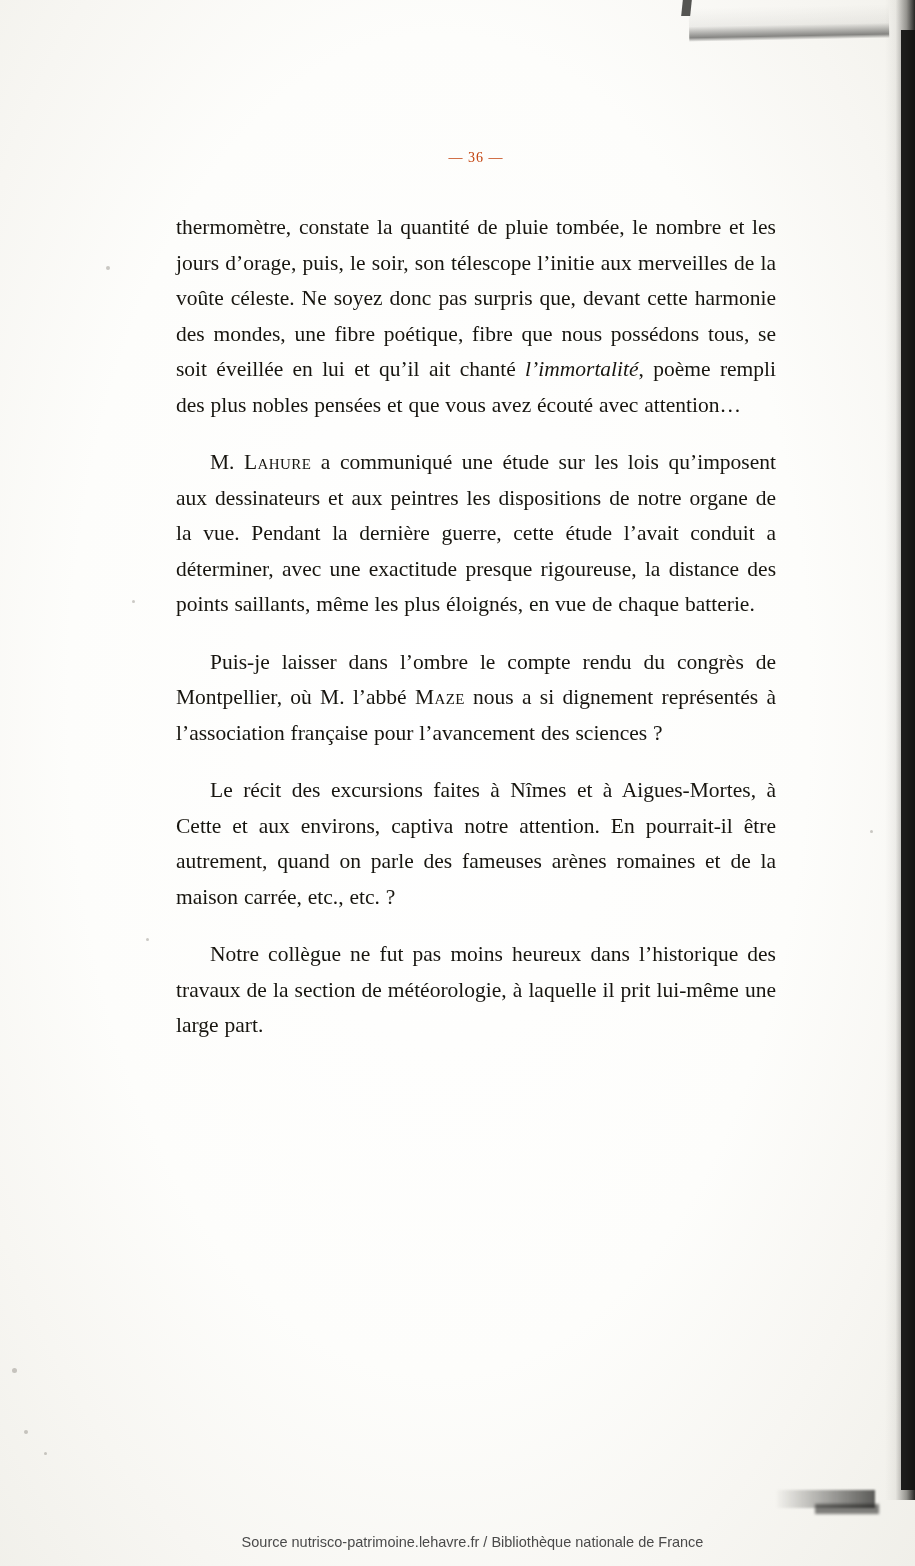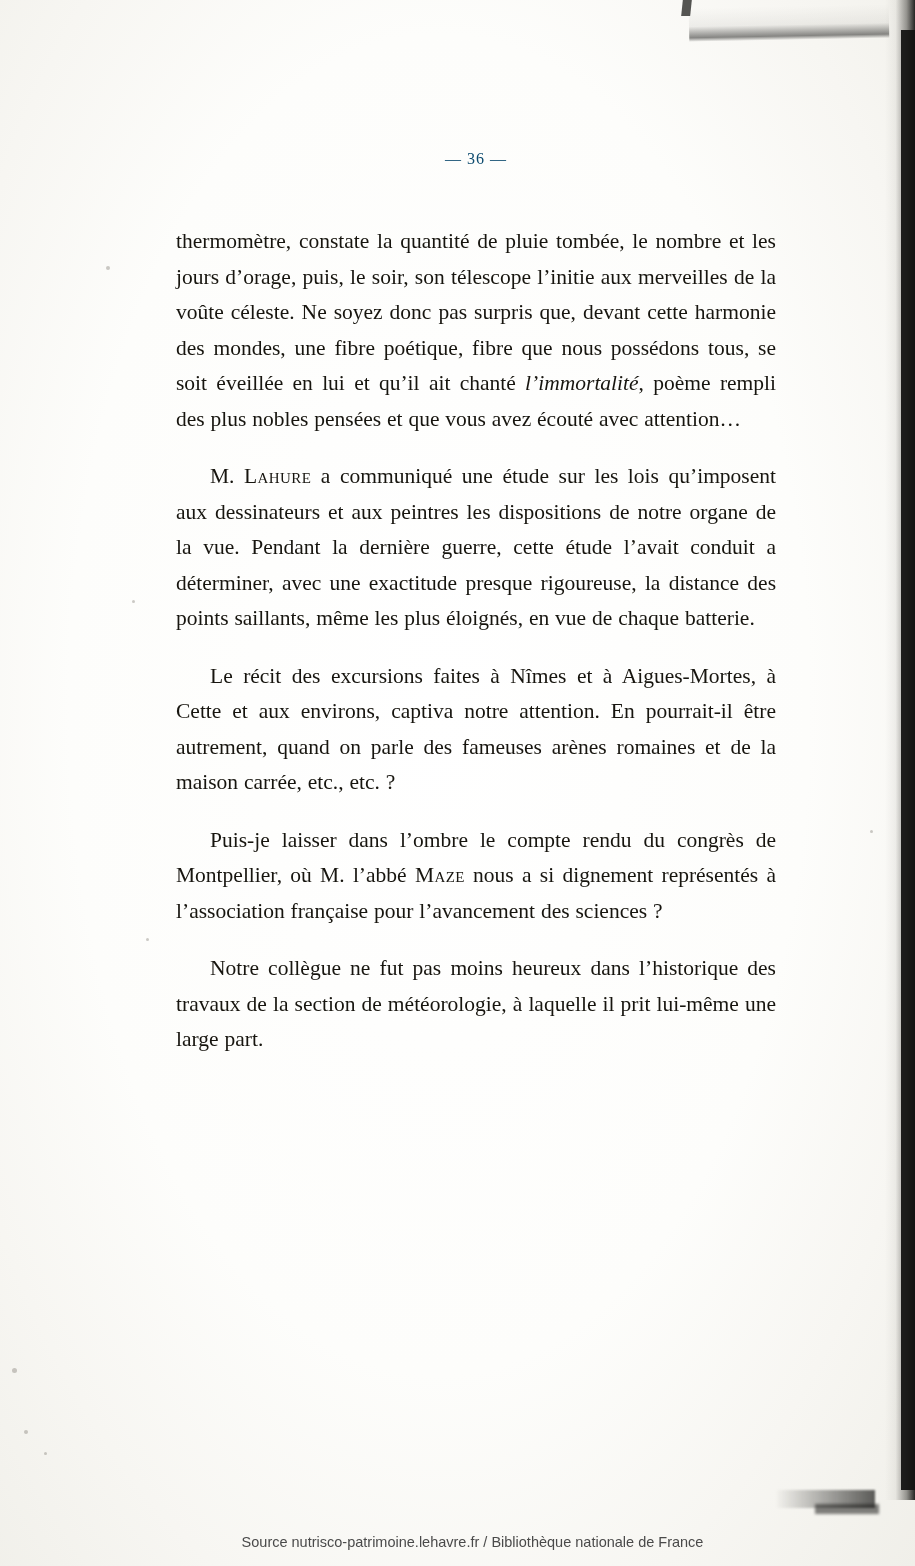--- a/index.html
+++ b/index.html
@@ -87,24 +87,24 @@
   
   .page-col {
     position: absolute;
     left: 176px;
     top: 150px;
     width: 600px;
   }
 
   .folio {
     text-align: center;
-    font-size: 16px;
+    font-size: 14px;
     letter-spacing: 1px;
-    color: #0c4a6e;
-    margin-bottom: 56px;
+    color: #c2410c;
+    margin-bottom: 44px;
     font-family: "Liberation Serif", serif;
   }
 
   .para {
     font-size: 21.5px;
     line-height: 35.5px;
     color: #17150f;
     text-align: justify;
     margin: 0 0 22px 0;
     text-indent: 34px;
@@ -156,19 +156,19 @@
 <div class="left-fleck" style="left:12px; top:1368px; width:5px; height:5px;"></div>
 <div class="left-fleck" style="left:24px; top:1430px; width:4px; height:4px;"></div>
 <div class="left-fleck" style="left:44px; top:1452px; width:3px; height:3px;"></div>
 <div class="left-fleck" style="left:870px; top:830px; width:3px; height:3px;"></div>
 
 <div class="page-col">
   <div class="folio">— 36 —</div>
   <div id="body-text">
       <div class="para no-indent"><span>thermomètre, constate la quantité de pluie tombée, le nombre et les jours d’orage, puis, le soir, son télescope l’initie aux merveilles de la voûte céleste. Ne soyez donc pas surpris que, devant cette harmonie des mondes, une fibre poétique, fibre que nous possédons tous, se soit éveillée en lui et qu’il ait chanté </span><span class="it">l’immortalité</span><span>, poème rempli des plus nobles pensées et que vous avez écouté avec attention…</span></div>
       <div class="para"><span>M. </span><span class="sc">Lahure</span><span> a communiqué une étude sur les lois qu’imposent aux dessinateurs et aux peintres les dispositions de notre organe de la vue. Pendant la dernière guerre, cette étude l’avait conduit a déterminer, avec une exactitude presque rigoureuse, la distance des points saillants, même les plus éloignés, en vue de chaque batterie.</span></div>
+      <div class="para"><span>Puis-je laisser dans l’ombre le compte rendu du congrès de Montpellier, où M. l’abbé </span><span class="sc">Maze</span><span> nous a si dignement représentés à l’association française pour l’avancement des sciences ?</span></div>
       <div class="para"><span>Le récit des excursions faites à Nîmes et à Aigues-Mortes, à Cette et aux environs, captiva notre attention. En pourrait-il être autrement, quand on parle des fameuses arènes romaines et de la maison carrée, etc., etc. ?</span></div>
-      <div class="para"><span>Puis-je laisser dans l’ombre le compte rendu du congrès de Montpellier, où M. l’abbé </span><span class="sc">Maze</span><span> nous a si dignement représentés à l’association française pour l’avancement des sciences ?</span></div>
       <div class="para"><span>Notre collègue ne fut pas moins heureux dans l’historique des travaux de la section de météorologie, à laquelle il prit lui-même une large part.</span></div>
     </div>
 </div>
 
 <div class="source-line">Source nutrisco-patrimoine.lehavre.fr / Bibliothèque nationale de France</div>
 
 </body></html>

